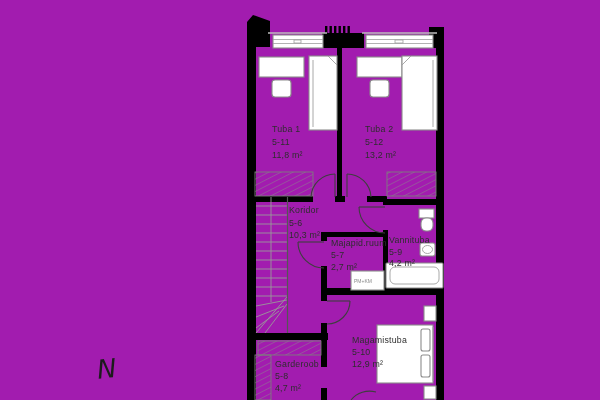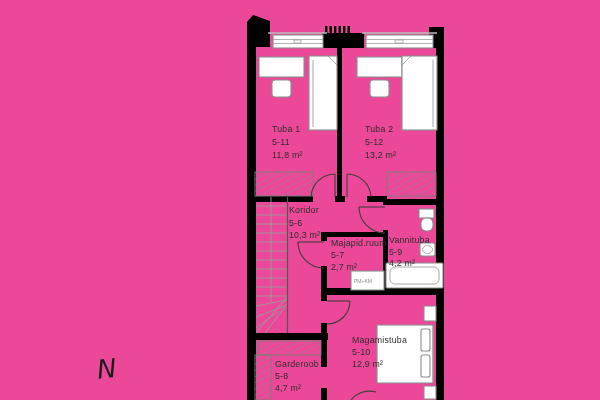--- a/index.html
+++ b/index.html
@@ -1,16 +1,16 @@
 <!DOCTYPE html>
 <html><head>
 <meta charset="utf-8">
 <style>
   html,body{margin:0;padding:0;background:#ffffff;}
-  .canvas{position:relative;width:600px;height:400px;background:#ec4899;overflow:hidden;
+  .canvas{position:relative;width:600px;height:400px;background:#a21caf;overflow:hidden;
           font-family:"Liberation Sans",sans-serif;}
   svg{position:absolute;left:0;top:0;}
   .wall{fill:#000000;stroke:none;}
   .winframe{fill:#ffffff;stroke:#8c8c8c;stroke-width:1.1;}
   .winline{stroke:#9e9e9e;stroke-width:0.8;fill:none;}
   .sill{stroke:#bdbdbd;stroke-width:1.6;fill:none;}
   .fix{fill:#ffffff;stroke:#8c8c8c;stroke-width:1.1;}
   .fix2{fill:none;stroke:#9e9e9e;stroke-width:0.9;}
   .hatchrect{fill:url(#hatch);stroke:#7d7d7d;stroke-width:0.9;}
   .door{fill:none;stroke:#3f3f3f;stroke-width:1.1;}

